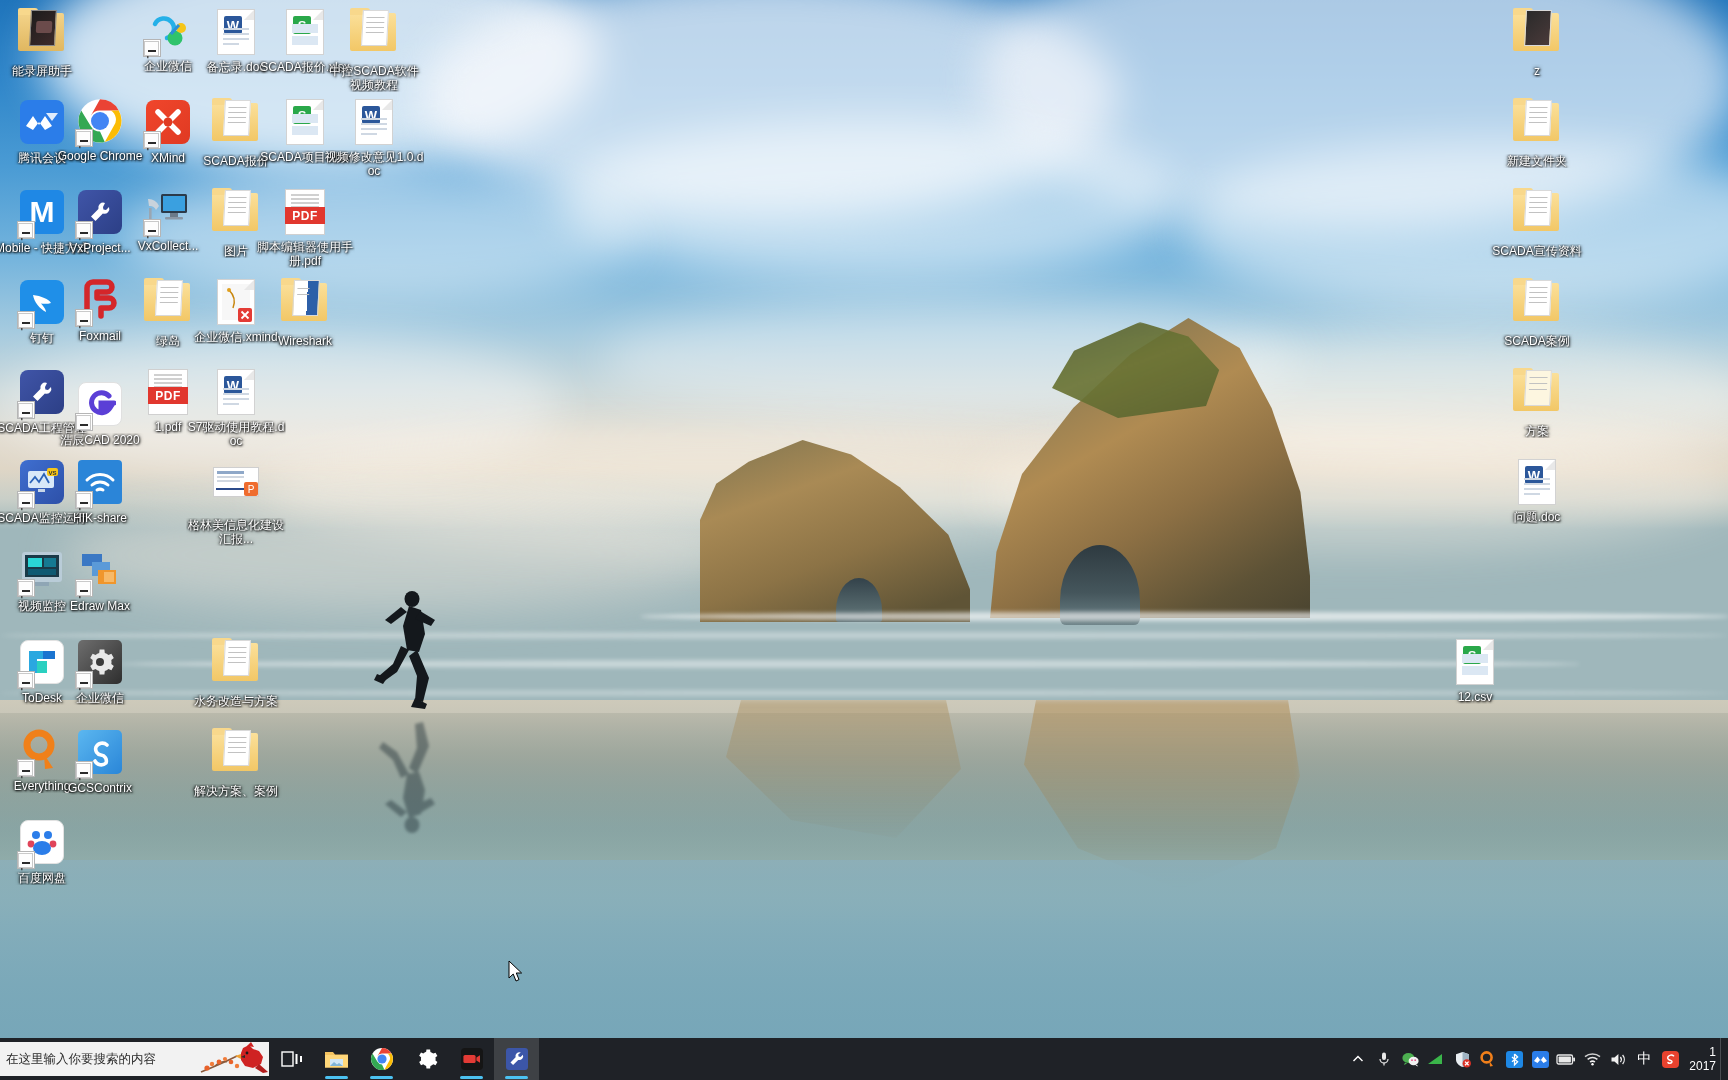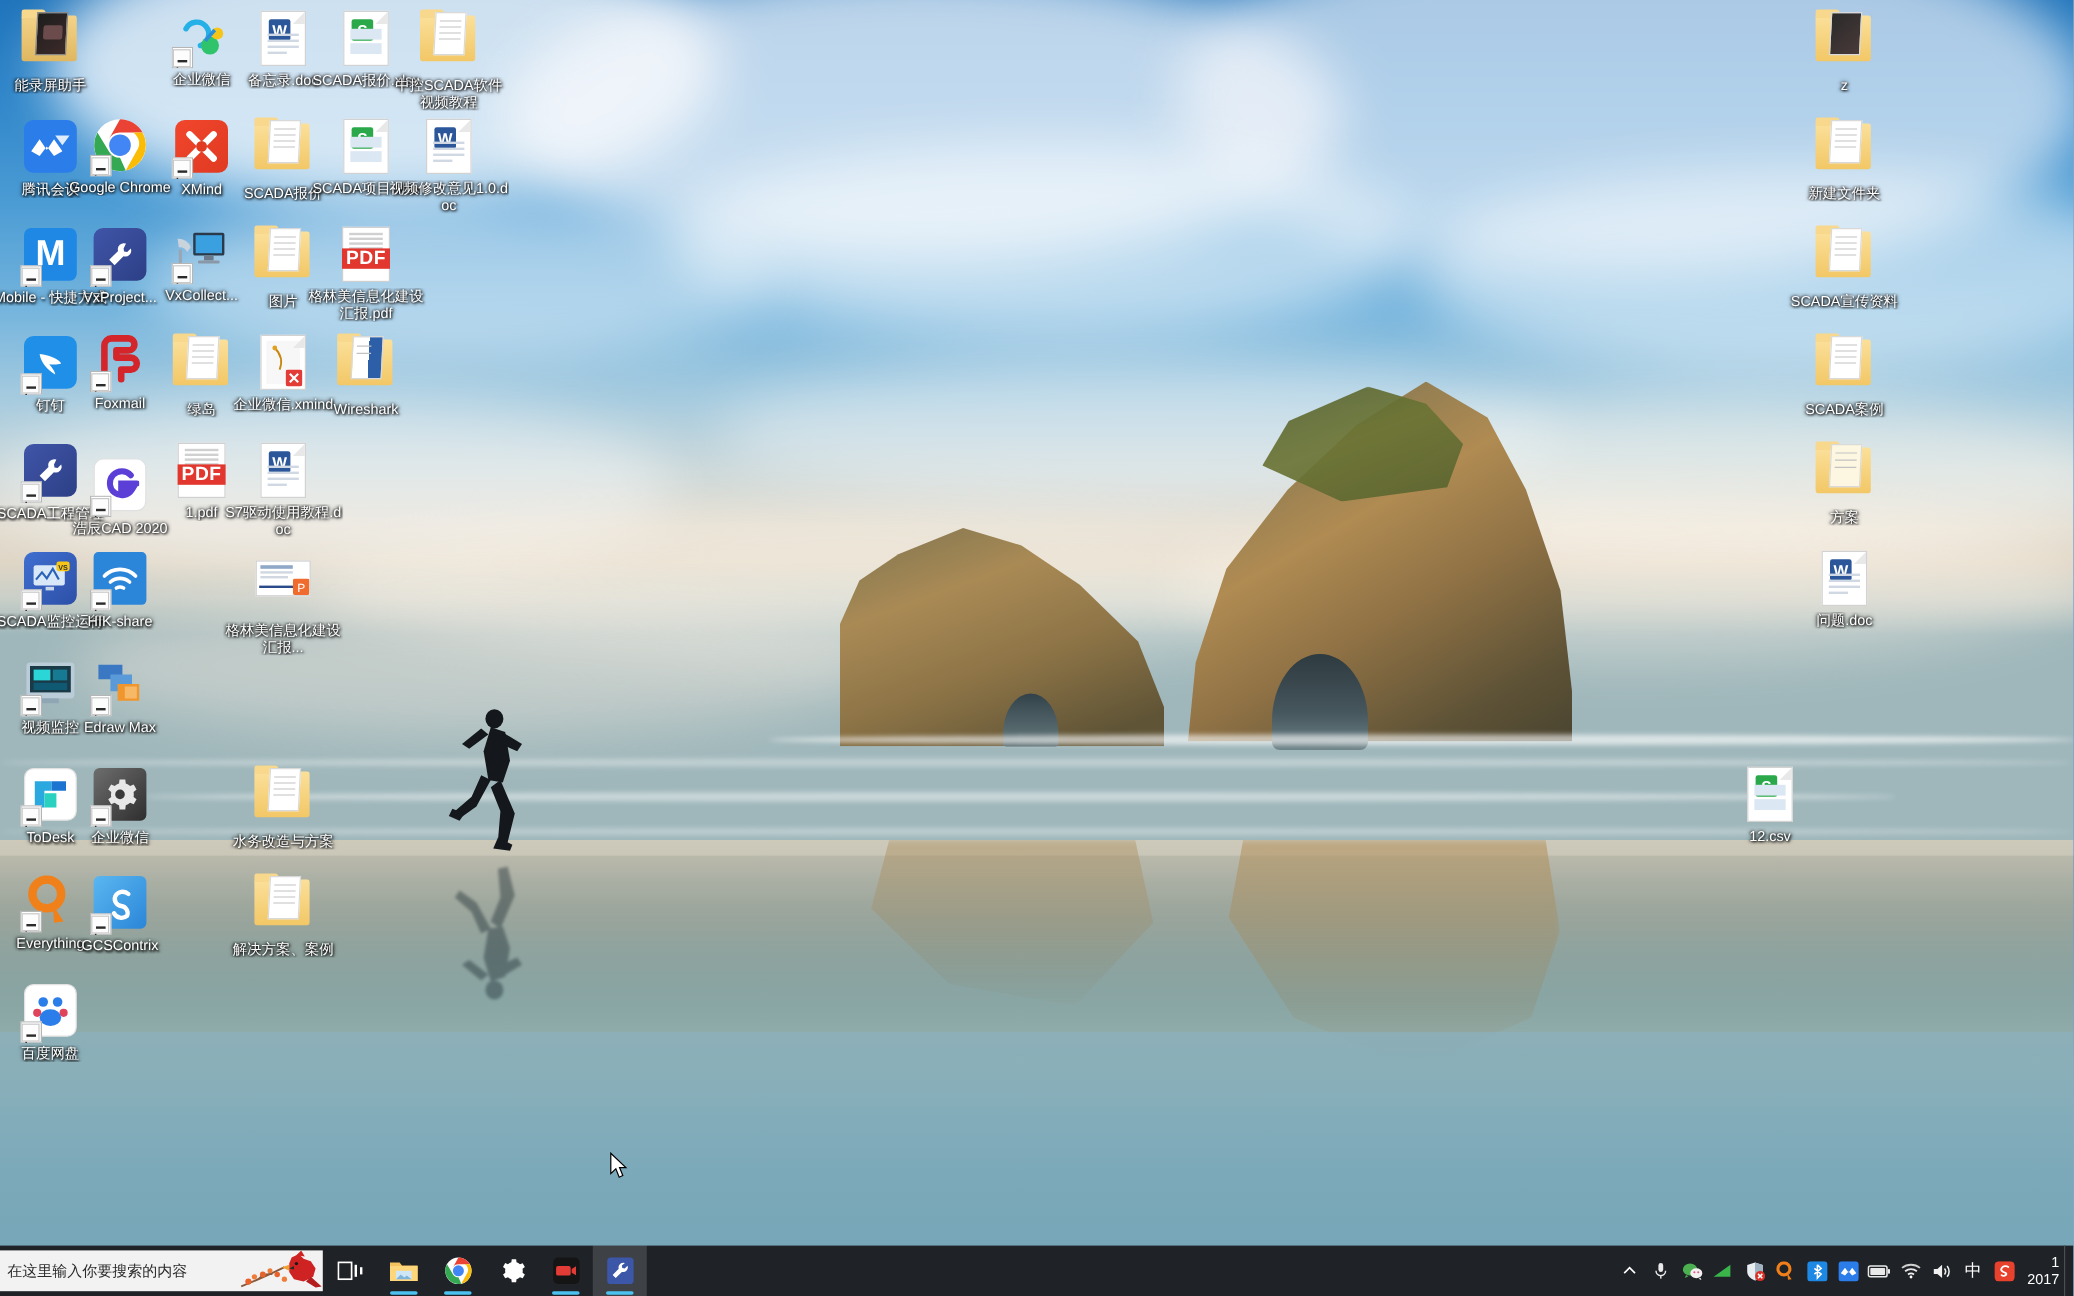--- a/index.html
+++ b/index.html
@@ -175,21 +175,21 @@
   }
   .doc .lines { position:absolute; left:5px; right:5px; bottom:6px; }
   .doc .lines i { display:block; height:2px; background:#cfd8e3; margin-bottom:3px; }
 
   .pdf {
     width: 40px; height: 46px; margin: 1px auto 0; background: #fff;
     border: 1px solid #d0d0d0; position: relative;
   }
   .pdf .band {
     position:absolute; left:-1px; right:-1px; top: 17px; height: 17px;
-    background:#e1372e; color:#fff; font-size:16px; font-weight:bold;
+    background:#e1372e; color:#fff; font-size:12px; font-weight:bold;
     display:flex; align-items:center; justify-content:center; letter-spacing:.5px;
   }
   .pdf .lines { position:absolute; left:5px; right:5px; top:4px; }
   .pdf .lines i { display:block; height:2px; background:#d0d0d0; margin-bottom:2px; }
 
   .app { width: 44px; height: 44px; margin: 2px auto 0; border-radius: 8px; position: relative;
          display:flex; align-items:center; justify-content:center; color:#fff; font-weight:bold; }
 
   
   #taskbar {
@@ -482,21 +482,21 @@
           <div class="pdf">
             <div class="lines">
               <i></i>
               <i></i>
               <i></i>
               <i></i>
             </div>
             <div class="band">PDF</div>
           </div>
         </div>
-        <div class="lbl">格林美信息化建设汇报.pdf</div>
+        <div class="lbl">脚本编辑器使用手册.pdf</div>
       </div>
       <div class="icon" style="left: 1487px; top: 188px;">
         <div class="glyph">
           <div class="folder">
             <div class="page">
               <i style="top:6px"></i>
               <i style="top:11px"></i>
               <i style="top:16px"></i>
               <i style="top:21px"></i>
             </div>

